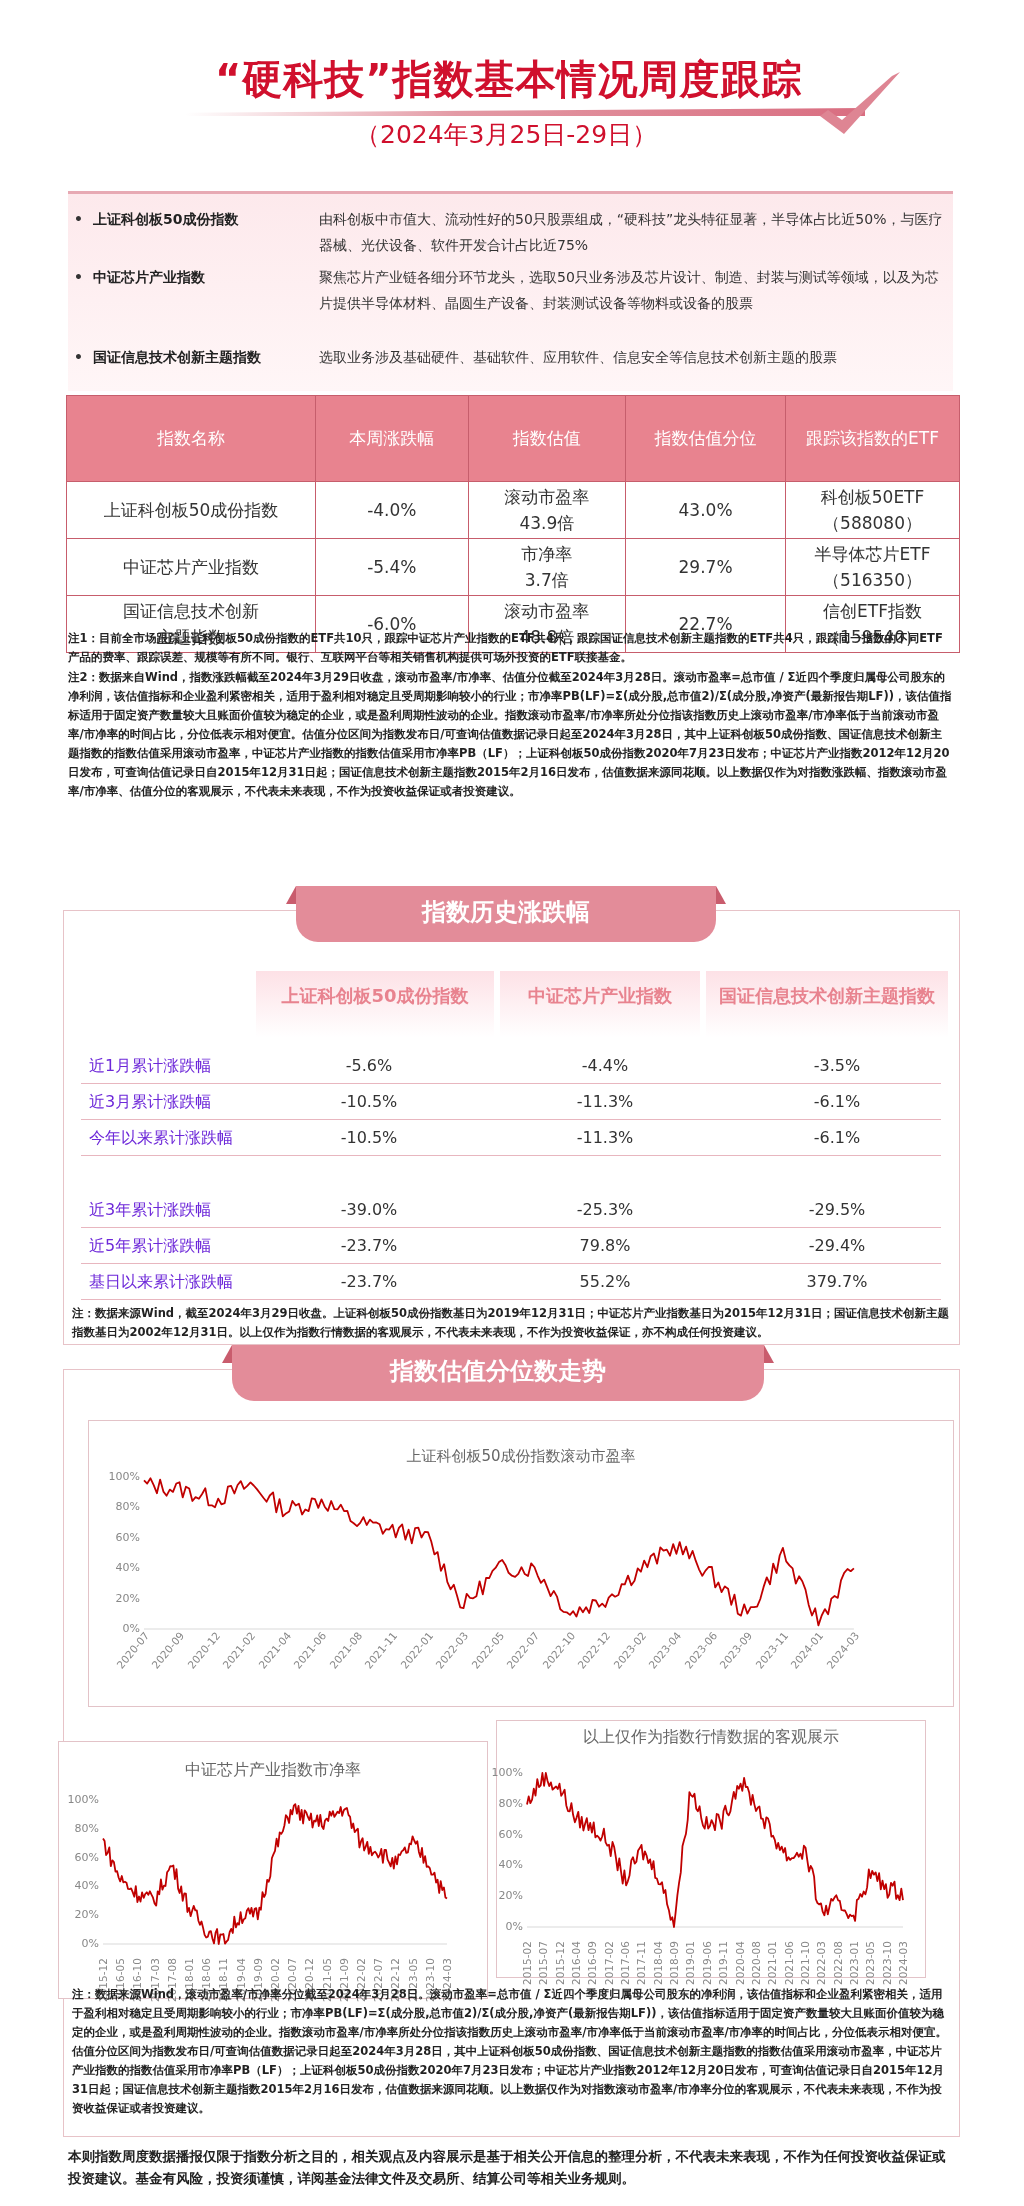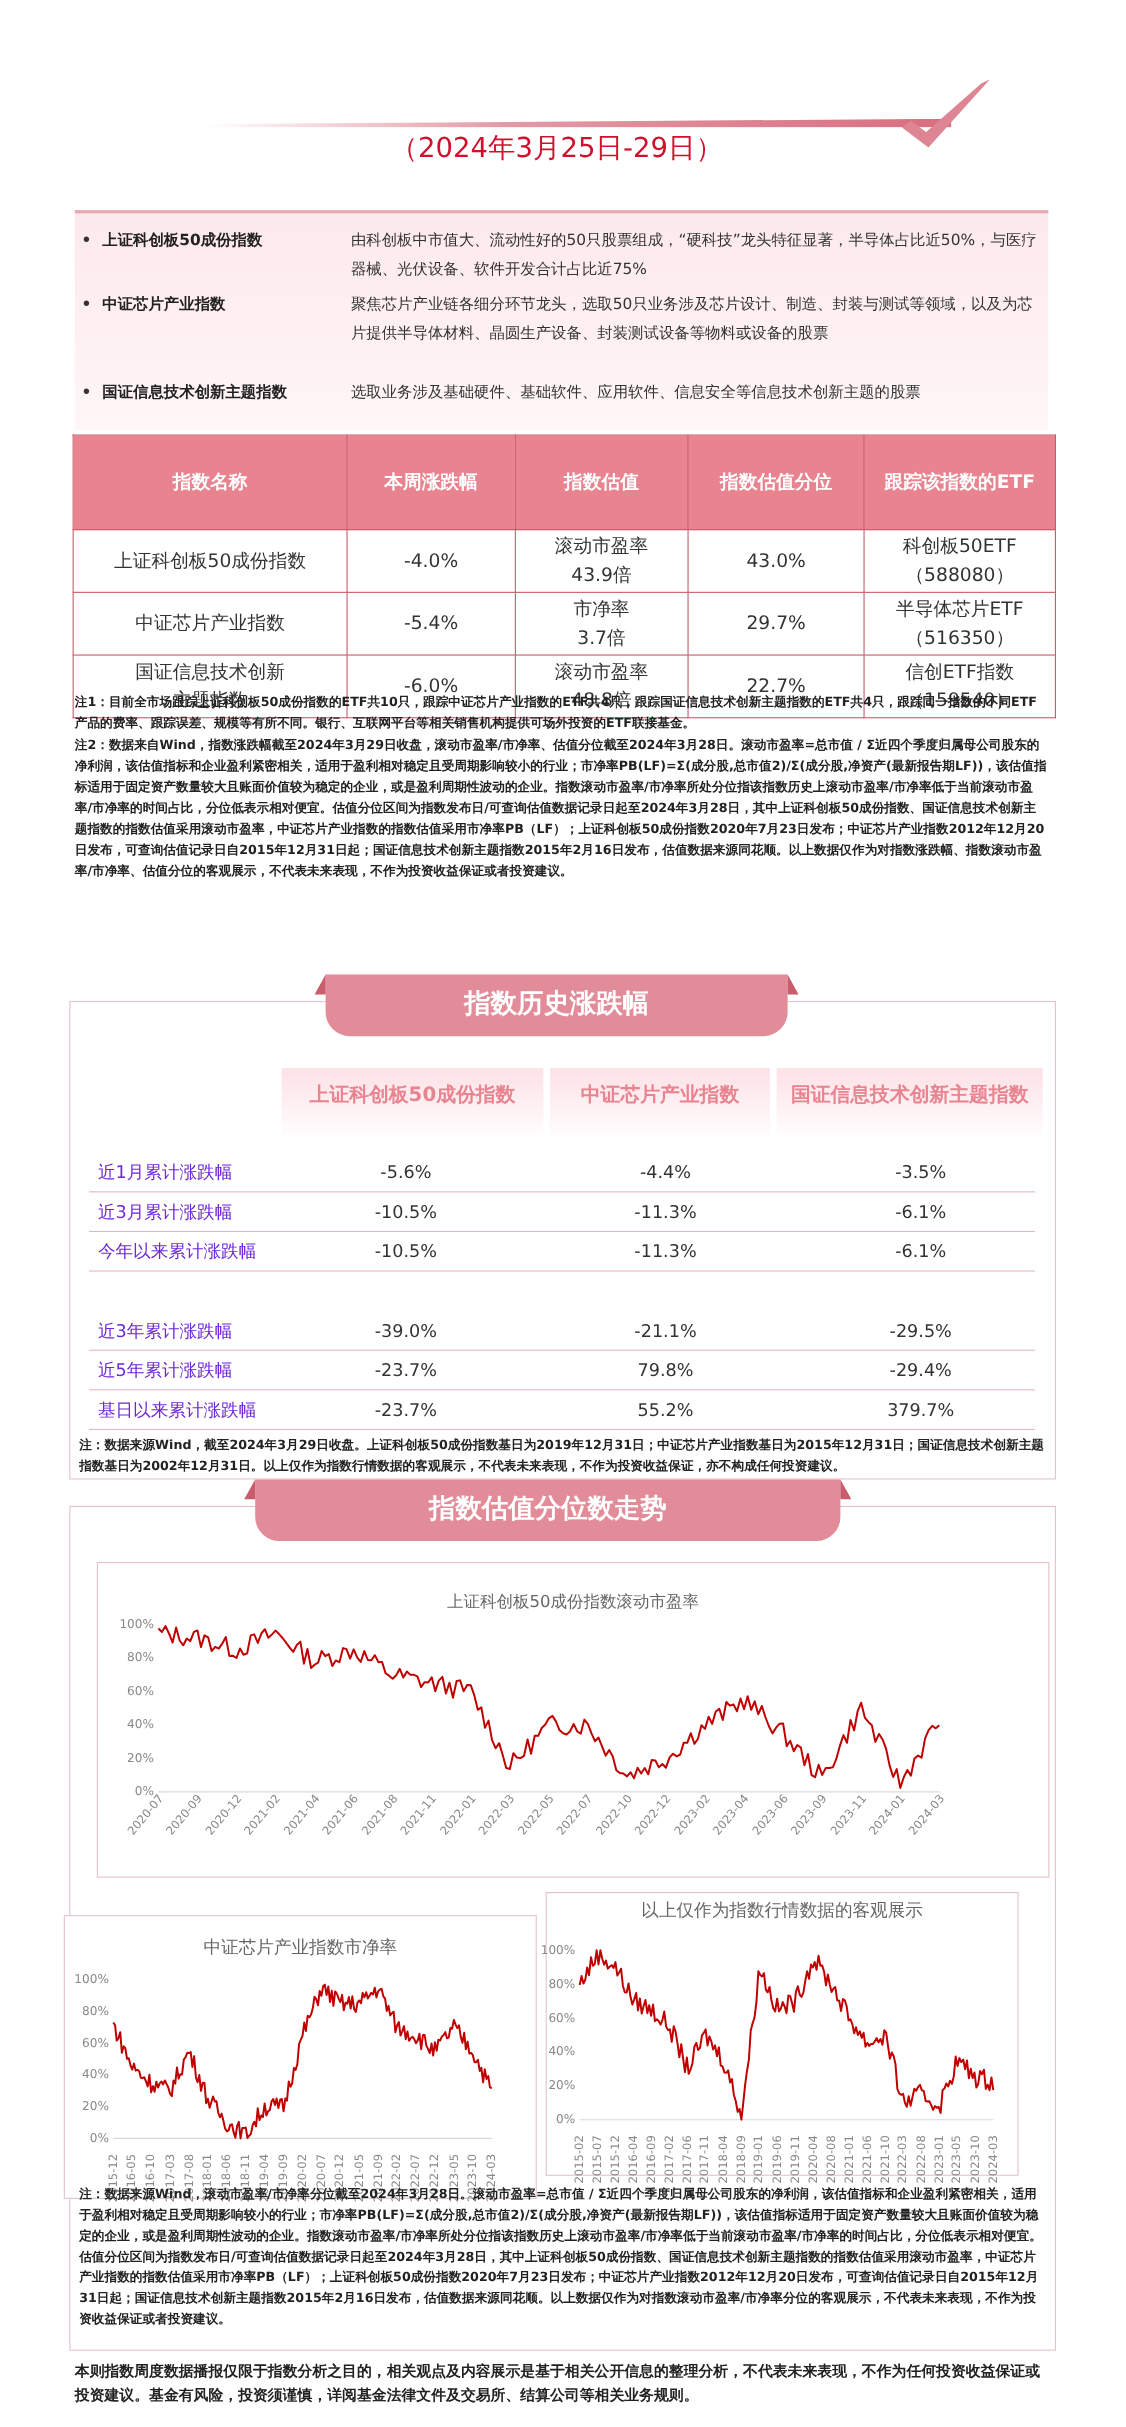--- a/index.html
+++ b/index.html
@@ -12,21 +12,21 @@
   .title-check { position: absolute; left: 820px; top: 72px; width: 80px; height: 62px; }
   .sub-title { position: absolute; left: 355px; top: 118px; font-size: 25px; color: #d0102d; white-space: nowrap; }
 
   .intro { position: absolute; left: 68px; top: 191px; width: 885px; height: 200px; background: linear-gradient(180deg, #fde9ec 0%, #fff6f7 100%); border-top: 3px solid #e7a9b3; }
   .intro-row { position: absolute; left: 0; width: 885px; font-size: 14px; line-height: 26px; }
   .intro-name { position: absolute; left: 6px; font-weight: bold; color: #222; white-space: nowrap; }
   .intro-name::before { content: "•"; margin-right: 10px; color: #333; }
   .intro-desc { position: absolute; left: 251px; width: 630px; color: #333; }
 
   table.overview { position: absolute; left: 66px; top: 395px; width: 894px; border-collapse: collapse; font-size: 18px; }
-  table.overview th { background: #e8838f; color: #fff; font-weight: bold; height: 86px; border: 1px solid #c65e6c; font-size: 17px; }
+  table.overview th { background: #e8838f; color: #fff; font-weight: normal; height: 86px; border: 1px solid #c65e6c; font-size: 17px; }
   table.overview td { height: 57px; border: 1px solid #c75d6c; text-align: center; color: #333; line-height: 26px; font-size: 17px; }
   .note-block { position: absolute; left: 68px; width: 885px; font-size: 11.5px; line-height: 19px; color: #222; font-weight: bold; }
 
   .section { position: absolute; left: 63px; width: 897px; border: 1px solid #e7c3c8; background: #fff; }
   .section-tab { position: absolute; height: 56px; background: #e38c99; color: #fff; font-size: 24px; font-weight: bold; text-align: center; line-height: 52px; border-radius: 0 0 22px 22px; }
   .section-tab::before, .section-tab::after { content: ""; position: absolute; top: 0; width: 0; height: 0; border-bottom: 18px solid #c95c6d; }
   .section-tab::before { left: -10px; border-left: 10px solid transparent; }
   .section-tab::after { right: -10px; border-right: 10px solid transparent; }
 
   .hist-head { position: absolute; top: 60px; height: 66px; background: linear-gradient(180deg, #fde1e6 0%, #fff 100%); color: #e8838f; font-size: 18px; font-weight: bold; text-align: center; line-height: 50px; }
@@ -41,20 +41,21 @@
   .xtick { position: absolute; font-size: 10.5px; color: #888; white-space: nowrap; transform-origin: left top; }
   svg.plot { position: absolute; overflow: visible; }
 
   .val-note { position: absolute; left: 8px; top: 660px; width: 880px; font-size: 11.5px; line-height: 19px; color: #222; font-weight: bold; }
   .disclaimer { position: absolute; left: 68px; top: 2145px; width: 885px; font-size: 13.5px; line-height: 22px; color: #222; font-weight: bold; }
 </style>
 </head>
 <body>
 
 <div class="title-wrap">
+  <div class="main-title">“硬科技”指数基本情况周度跟踪</div>
   <div class="title-line"></div>
   <svg class="title-check" viewBox="0 0 80 62">
     <polygon points="0,44 8,38 22,48 72,4 80,0 24,62" fill="#de8593"></polygon>
   </svg>
   <div class="sub-title">（2024年3月25日-29日）</div>
 </div>
 
 <div class="intro">
   <div class="intro-row" style="top:12px;">
     <div class="intro-name">上证科创板50成份指数</div>
@@ -154,21 +155,21 @@
   </div>
   <div class="hist-row" style="top:209px;">
     <span class="lbl">今年以来累计涨跌幅</span>
     <span class="v" style="left:218px;">-10.5%</span>
     <span class="v" style="left:454px;">-11.3%</span>
     <span class="v" style="left:686px;">-6.1%</span>
   </div>
   <div class="hist-row" style="top:281px;">
     <span class="lbl">近3年累计涨跌幅</span>
     <span class="v" style="left:218px;">-39.0%</span>
-    <span class="v" style="left:454px;">-21.1%</span>
+    <span class="v" style="left:454px;">-25.3%</span>
     <span class="v" style="left:686px;">-29.5%</span>
   </div>
   <div class="hist-row" style="top:317px;">
     <span class="lbl">近5年累计涨跌幅</span>
     <span class="v" style="left:218px;">-23.7%</span>
     <span class="v" style="left:454px;">79.8%</span>
     <span class="v" style="left:686px;">-29.4%</span>
   </div>
   <div class="hist-row" style="top:353px;">
     <span class="lbl">基日以来累计涨跌幅</span>

